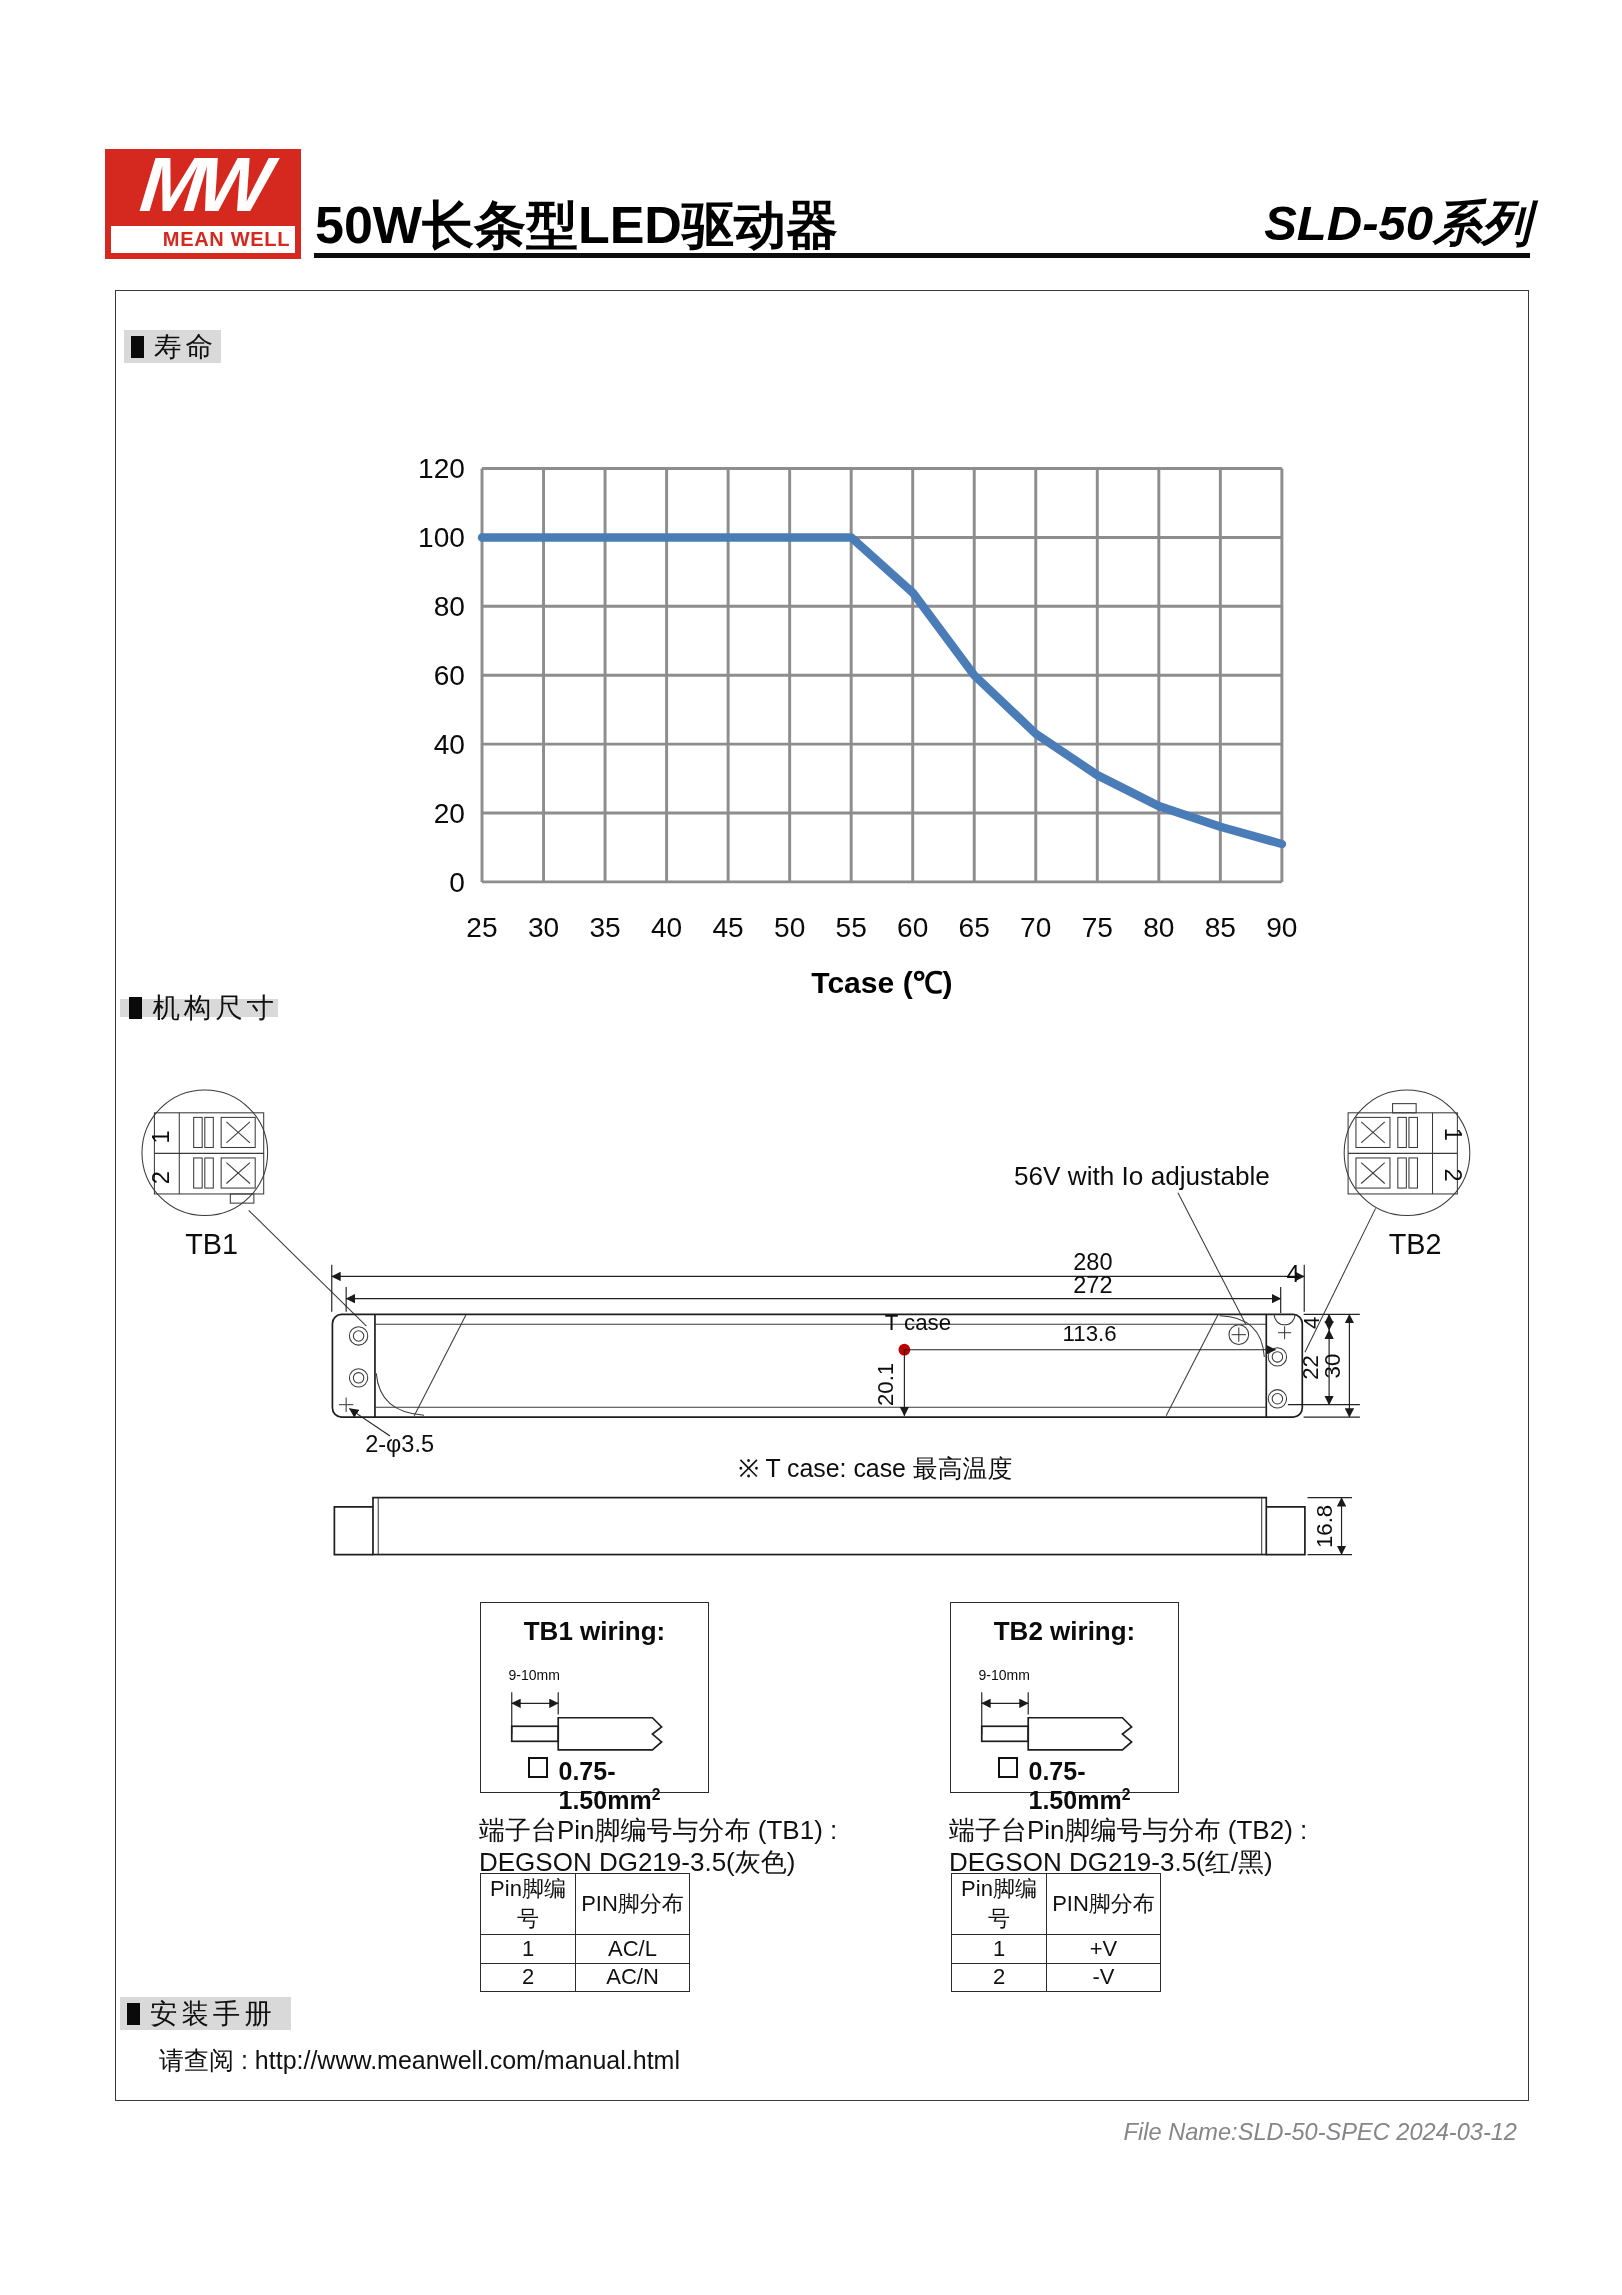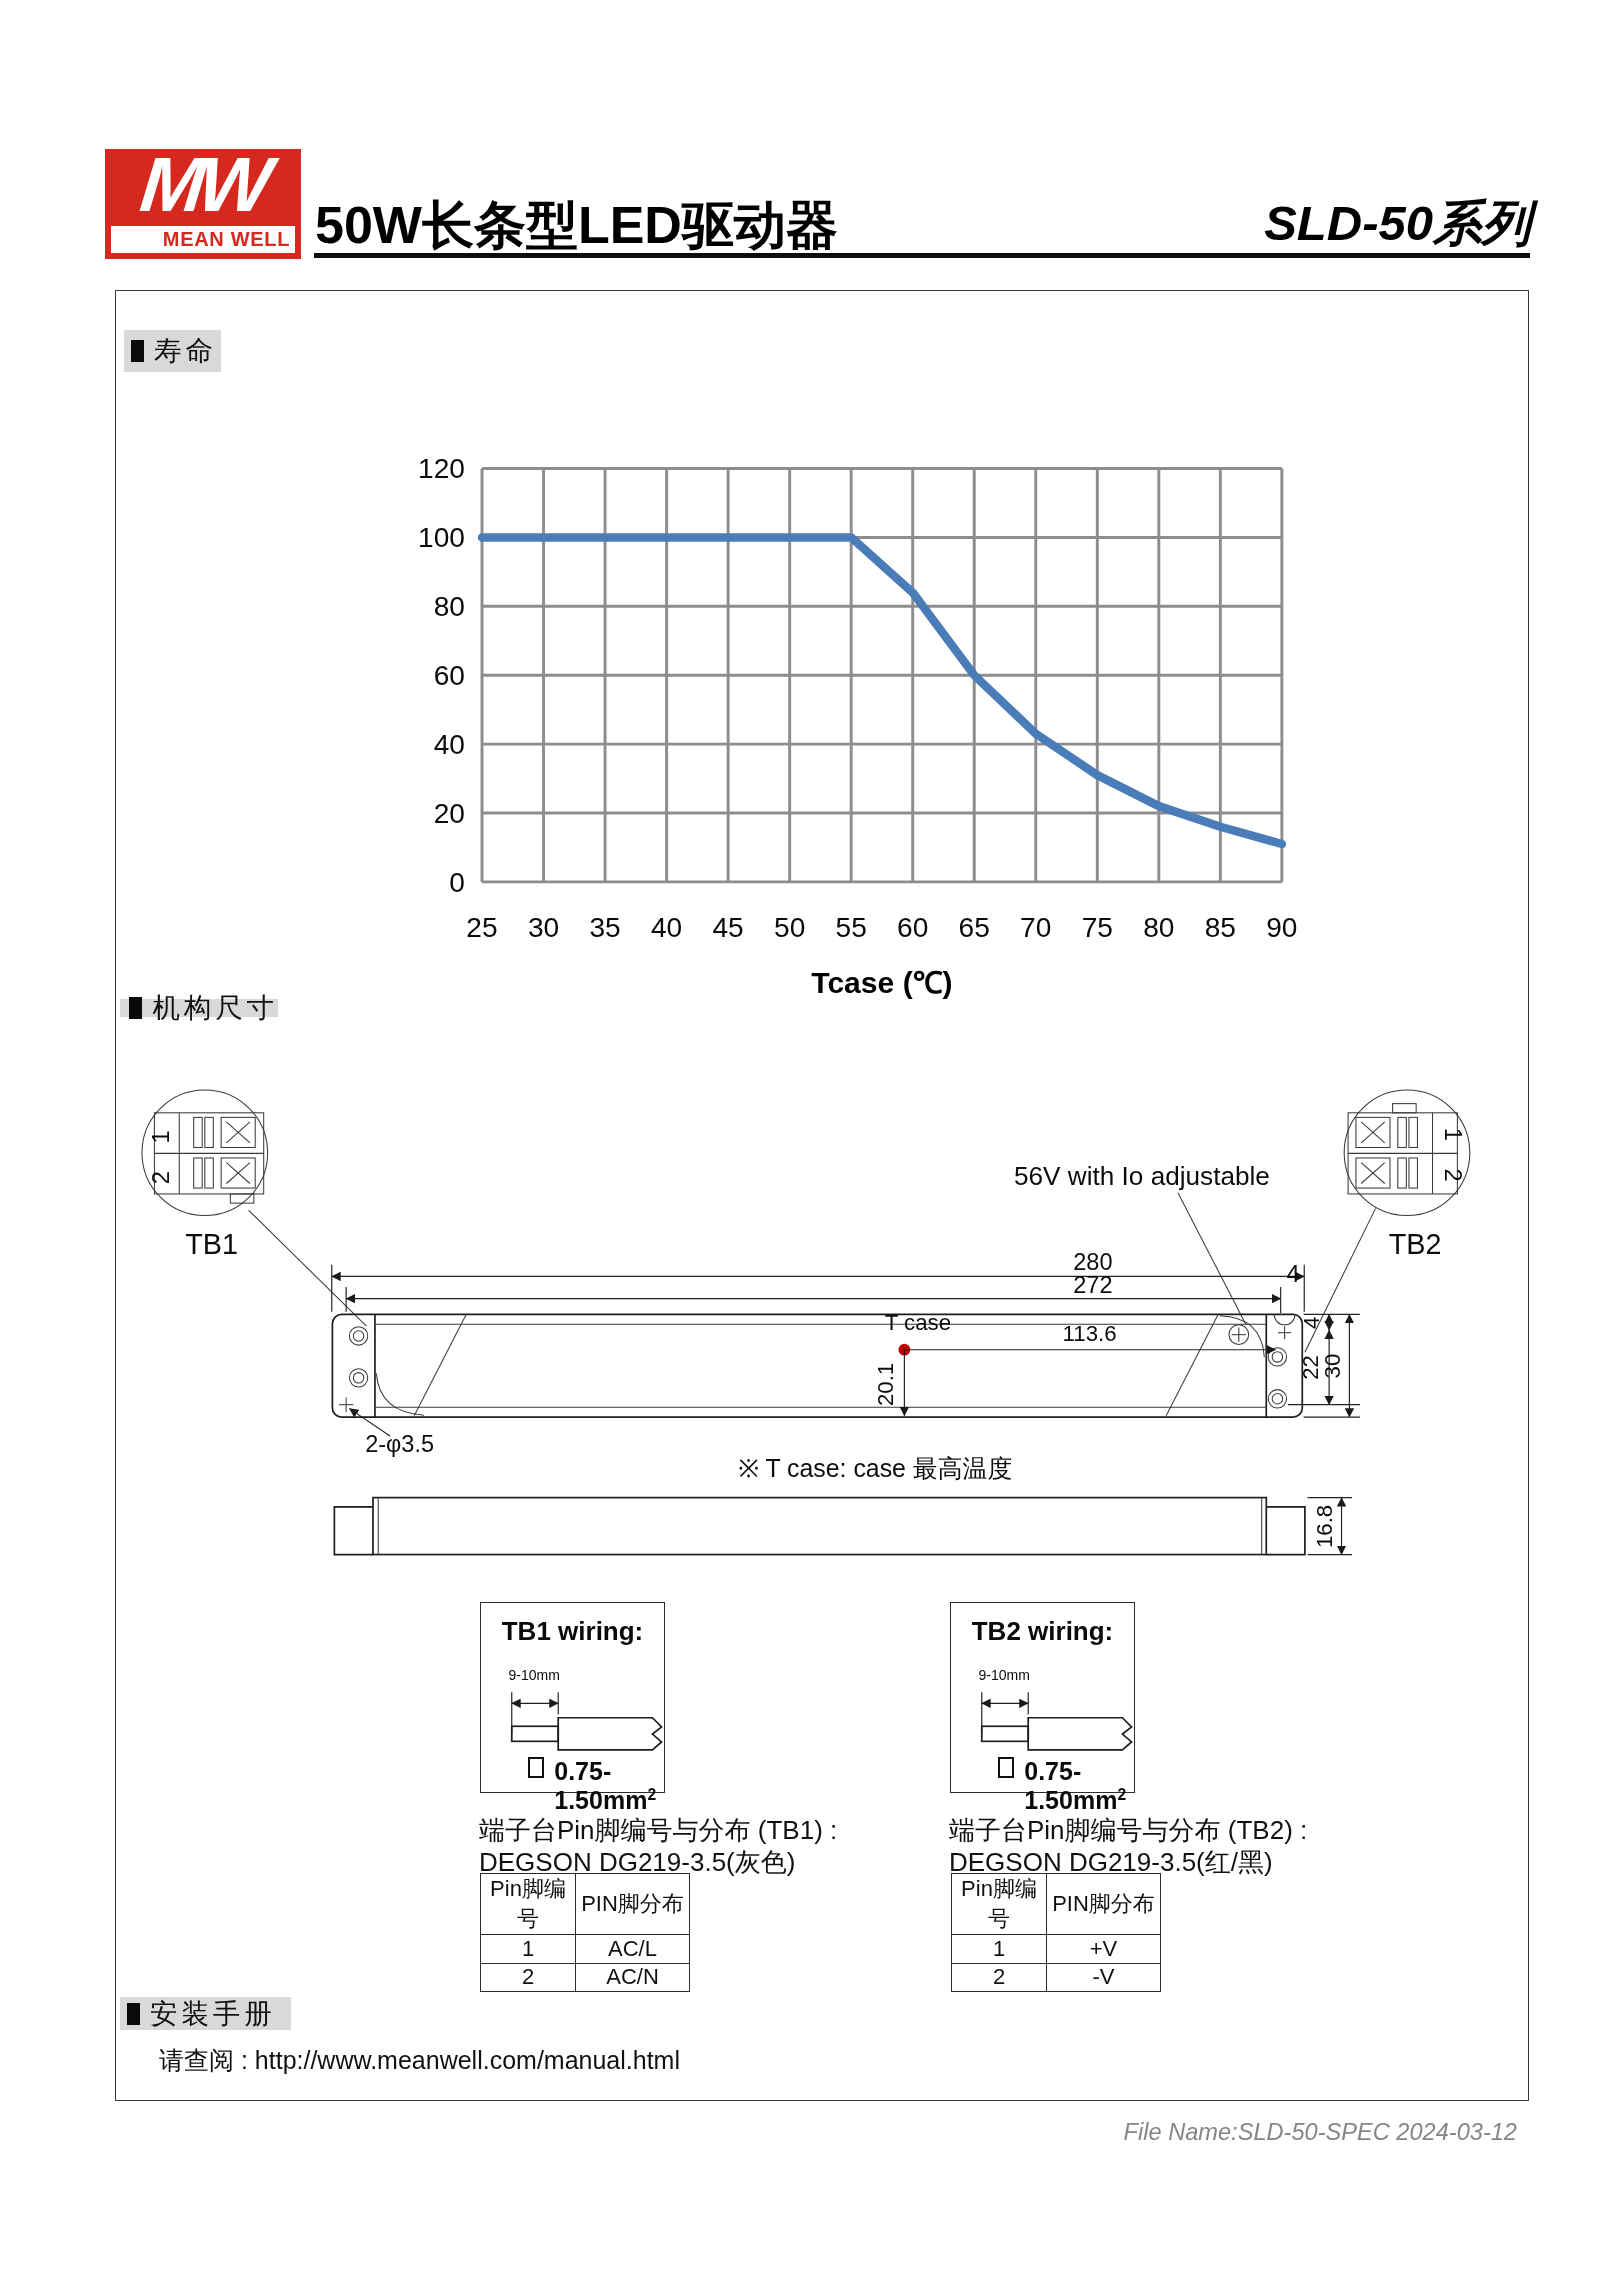--- a/index.html
+++ b/index.html
@@ -16,25 +16,25 @@
   .logo-band span{color:#d5281e;font-weight:bold;font-size:20px;letter-spacing:0.7px;margin-left:47px;}
   .doc-title{left:315px;top:191px;font-size:52px;font-weight:bold;color:#000;white-space:nowrap;}
   .doc-series{right:92px;top:191px;font-size:49px;font-weight:bold;font-style:italic;color:#000;white-space:nowrap;}
   .header-rule{left:314px;top:253px;width:1216px;height:4.6px;background:#0d0d0d;}
   
   .content-box{left:115px;top:290px;width:1412px;height:1809px;border:1.3px solid #3a3a3a;}
   
   .section-label{background:#d9d9d9;display:flex;align-items:center;padding-left:6.5px;box-sizing:border-box;}
   .section-label .marker{width:13px;height:22px;background:#0a0a0a;margin-right:10.5px;flex:0 0 auto;}
   .section-label .txt{font-size:27.5px;color:#111;letter-spacing:3.9px;white-space:nowrap;}
-  .sec-life{left:124px;top:330px;width:97px;height:42px;}
+  .sec-life{left:124px;top:330px;width:97px;height:33px;}
   .sec-mech{left:120px;top:999px;width:158px;height:18px;justify-content:flex-end;}
   .sec-install{left:120px;top:1997px;width:171px;height:33px;}
   
-  .wirebox{width:185px;height:191px;border:1.3px solid #2b2b2b;box-sizing:border-box;background:#fff;}
+  .wirebox{width:229px;height:191px;border:1.3px solid #2b2b2b;box-sizing:border-box;background:#fff;}
   .wirebox .wtitle{position:absolute;left:0;top:13px;width:100%;text-align:center;font-size:26px;font-weight:bold;color:#0b0b0b;}
   .wirebox .strip{position:absolute;left:27.5px;top:64px;font-size:14px;color:#0b0b0b;}
   .wirebox .gauge{position:absolute;left:47px;top:154px;display:flex;align-items:flex-start;}
   .wirebox .chk{width:17px;height:17px;border:2px solid #111;margin-right:10.5px;}
   .wirebox .gtxt{font-size:25px;font-weight:bold;color:#0b0b0b;}
   .wirebox .gtxt sup{font-size:15.7px;}
   
   .pin-intro{font-size:26px;color:#111;white-space:nowrap;}
   .pin-model{font-size:26px;color:#111;white-space:nowrap;}
   table.pins{border-collapse:collapse;table-layout:fixed;}

